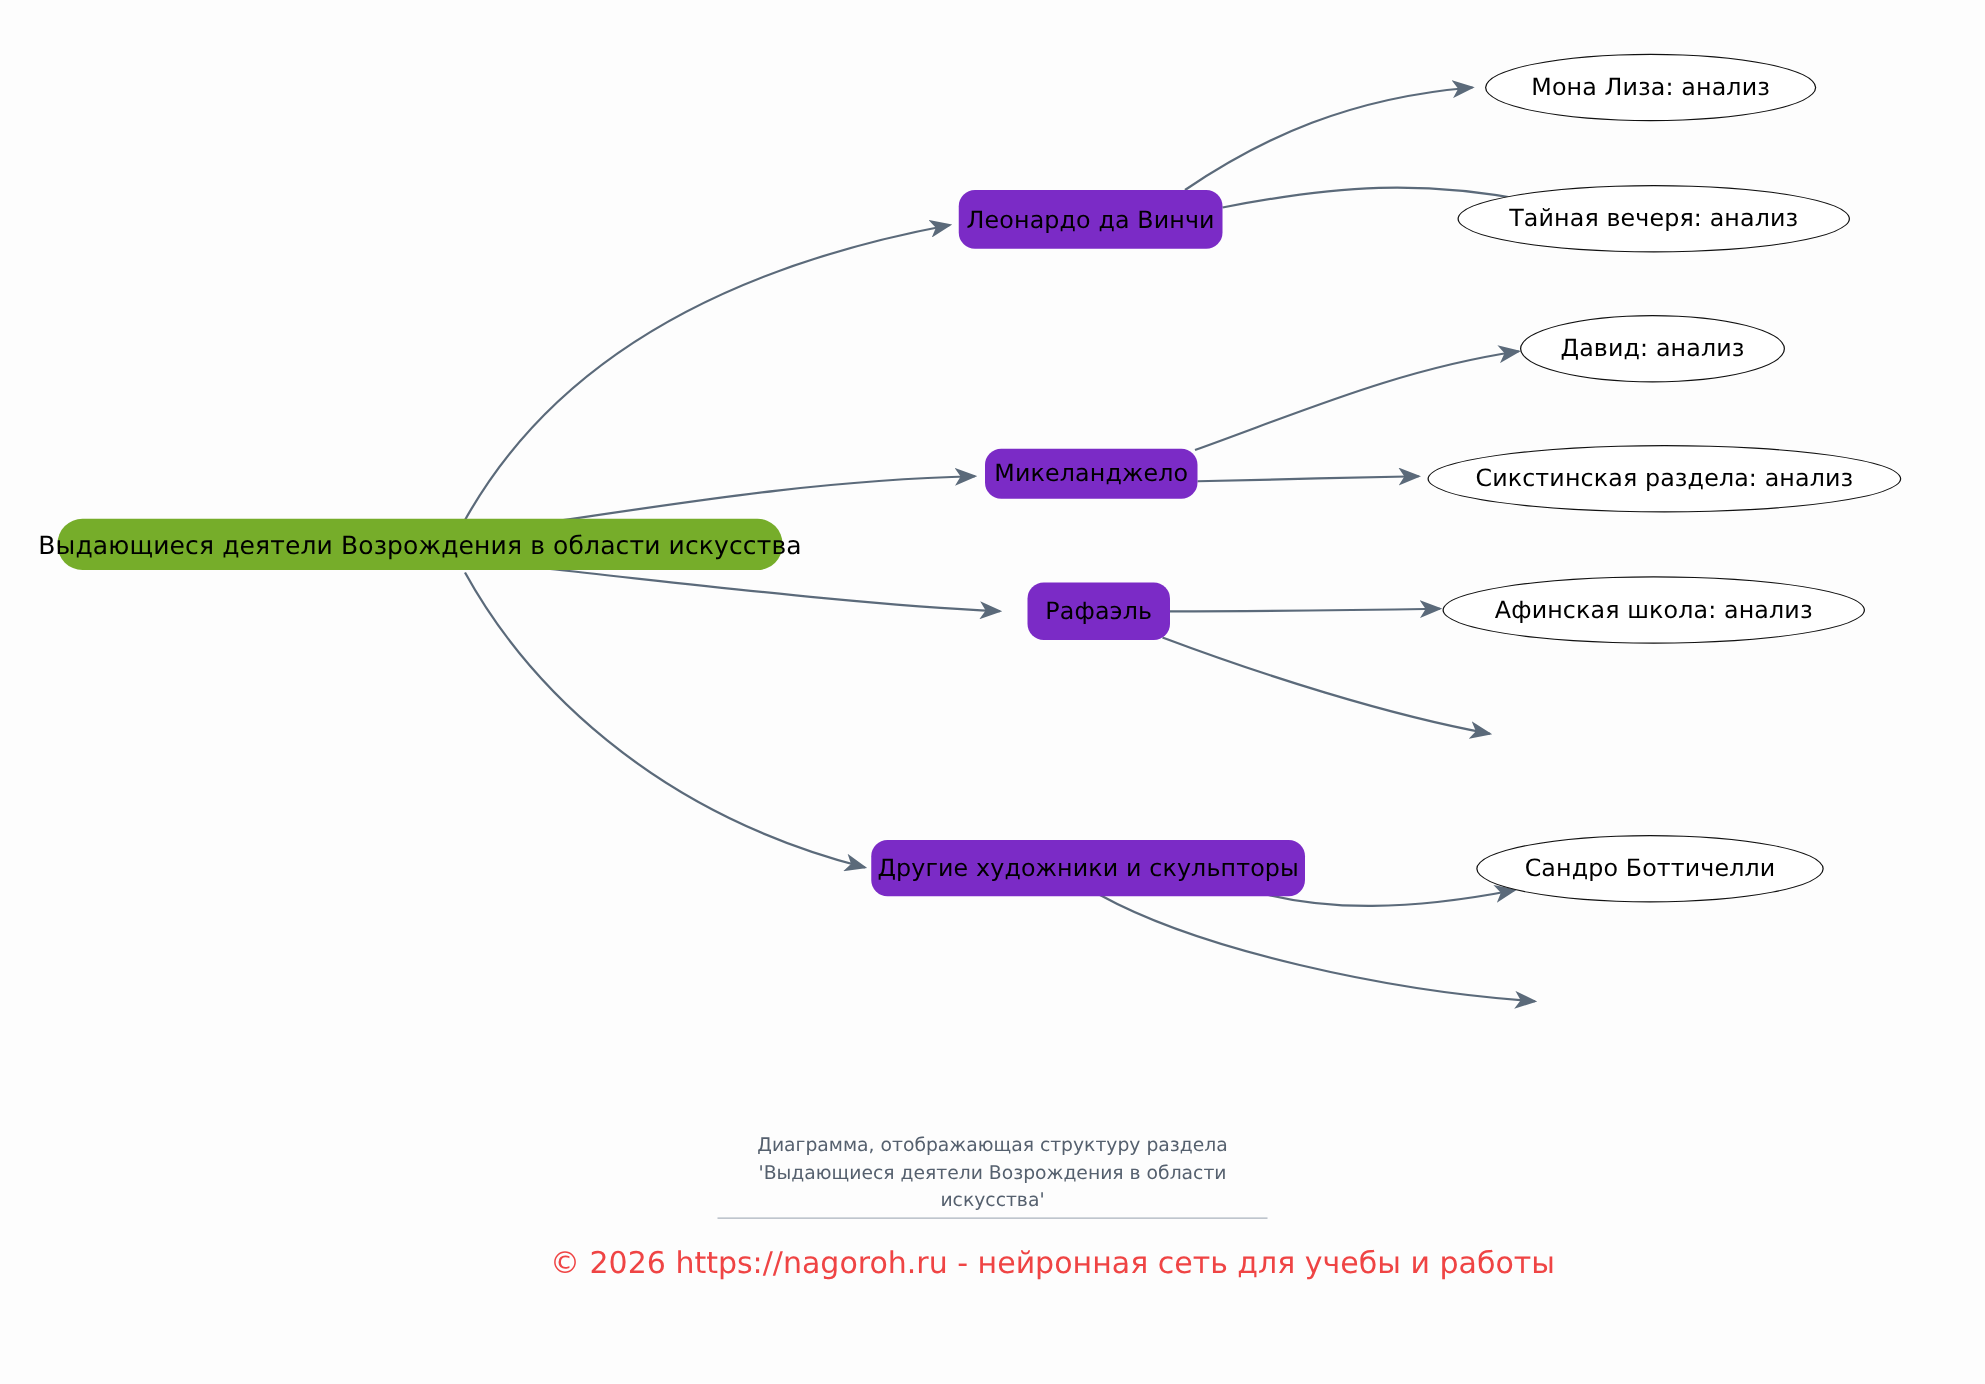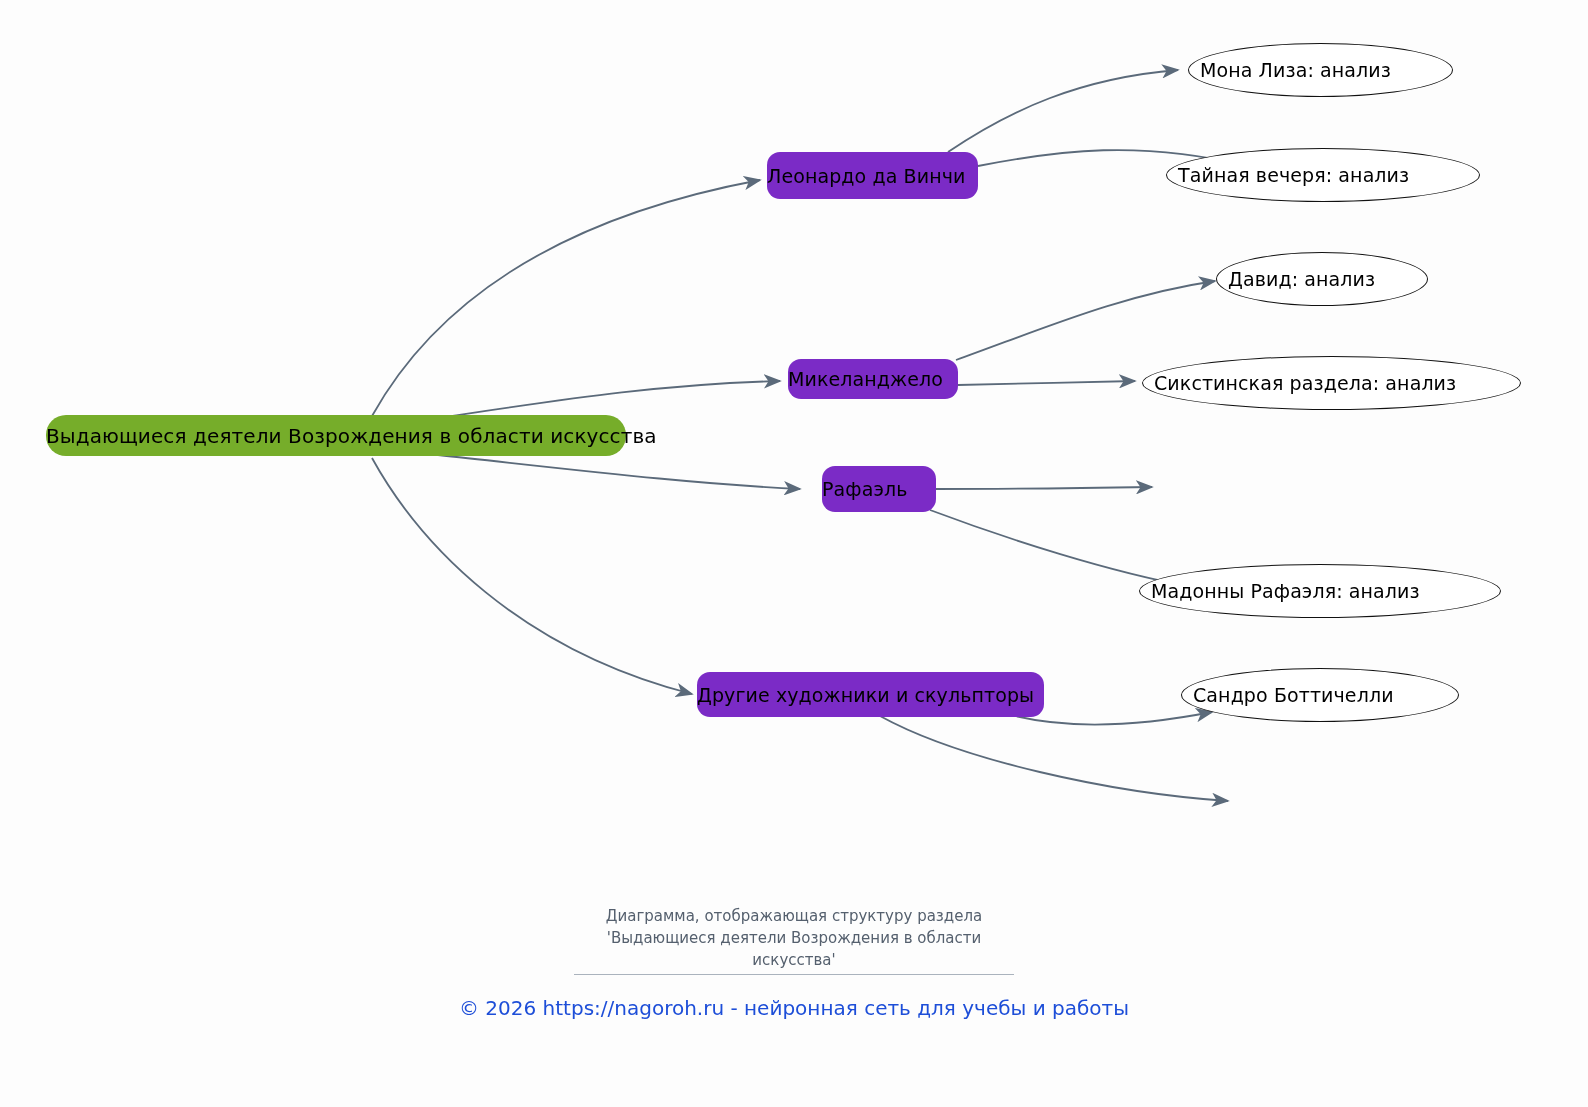--- a/index.html
+++ b/index.html
@@ -23,20 +23,21 @@
     left: 0;
     top: 0;
     width: 1588px;
     height: 1107px;
     pointer-events: none;
   }
   .node {
     position: absolute;
     display: flex;
     align-items: center;
+    justify-content: center;
     box-sizing: border-box;
     text-align: center;
     color: #000000;
     white-space: nowrap;
   }
   .node-root {
     background: #76ad2a;
     border-radius: 20px;
     font-size: 20px;
     letter-spacing: 0.1px;
@@ -83,23 +84,23 @@
     position: absolute;
     left: 50%;
     transform: translateX(-50%);
     width: 440px;
     border-top: 1.5px solid #aab3bd;
   }
   .footer {
     position: absolute;
     left: 50%;
     transform: translateX(-50%);
-    text-align: center;
-    color: #1d4ed8;
-    font-size: 20px;
+    text-align: right;
+    color: #ef4444;
+    font-size: 24px;
     width: 900px;
   }
 </style>
 </head>
 <body>
 
 <div id="canvas">
 
   <svg id="edges" viewBox="0 0 1588 1107">
     <defs>
@@ -160,25 +161,25 @@
   <div class="node node-leaf" style="left:1216px; top:252px; width:212px; height:54px;">
     <span class="leaf-ellipse"></span>
     <span class="leaf-label">Давид: анализ</span>
   </div>
 
   <div class="node node-leaf" style="left:1142px; top:356px; width:379px; height:54px;">
     <span class="leaf-ellipse"></span>
     <span class="leaf-label">Сикстинская раздела: анализ</span>
   </div>
 
+  <div class="node node-leaf" style="left:1154px; top:461px; width:338px; height:54px;">
+    <span class="leaf-ellipse"></span>
+    <span class="leaf-label">Афинская школа: анализ</span>
+  </div>
 
-  <div class="node node-leaf" style="left:1139px; top:564px; width:362px; height:54px;">
-    <span class="leaf-ellipse"></span>
-    <span class="leaf-label">Мадонны Рафаэля: анализ</span>
-  </div>
 
   <div class="node node-leaf" style="left:1181px; top:668px; width:278px; height:54px;">
     <span class="leaf-ellipse"></span>
     <span class="leaf-label">Сандро Боттичелли</span>
   </div>
 
 
   <div class="caption" style="top:906px;">
     <div>Диаграмма, отображающая структуру раздела</div>
     <div>'Выдающиеся деятели Возрождения в области</div>

